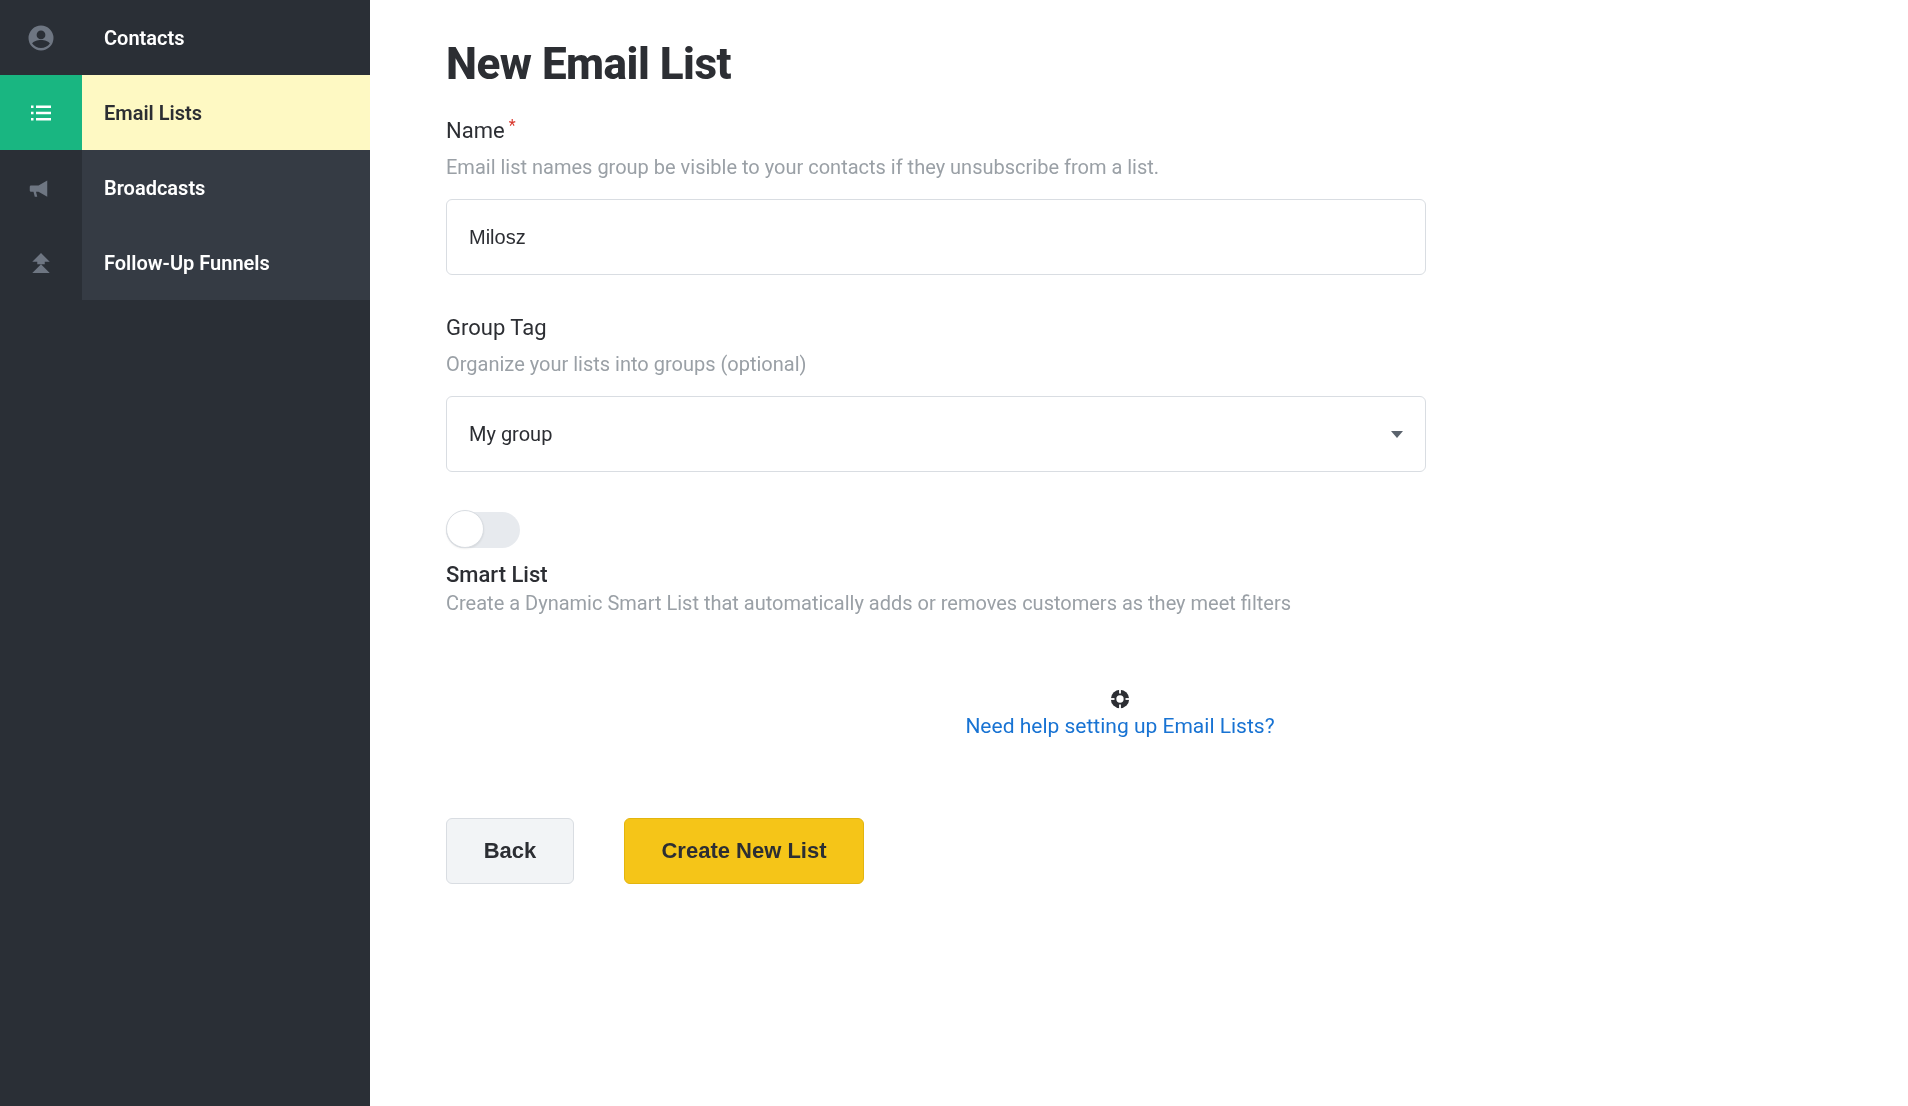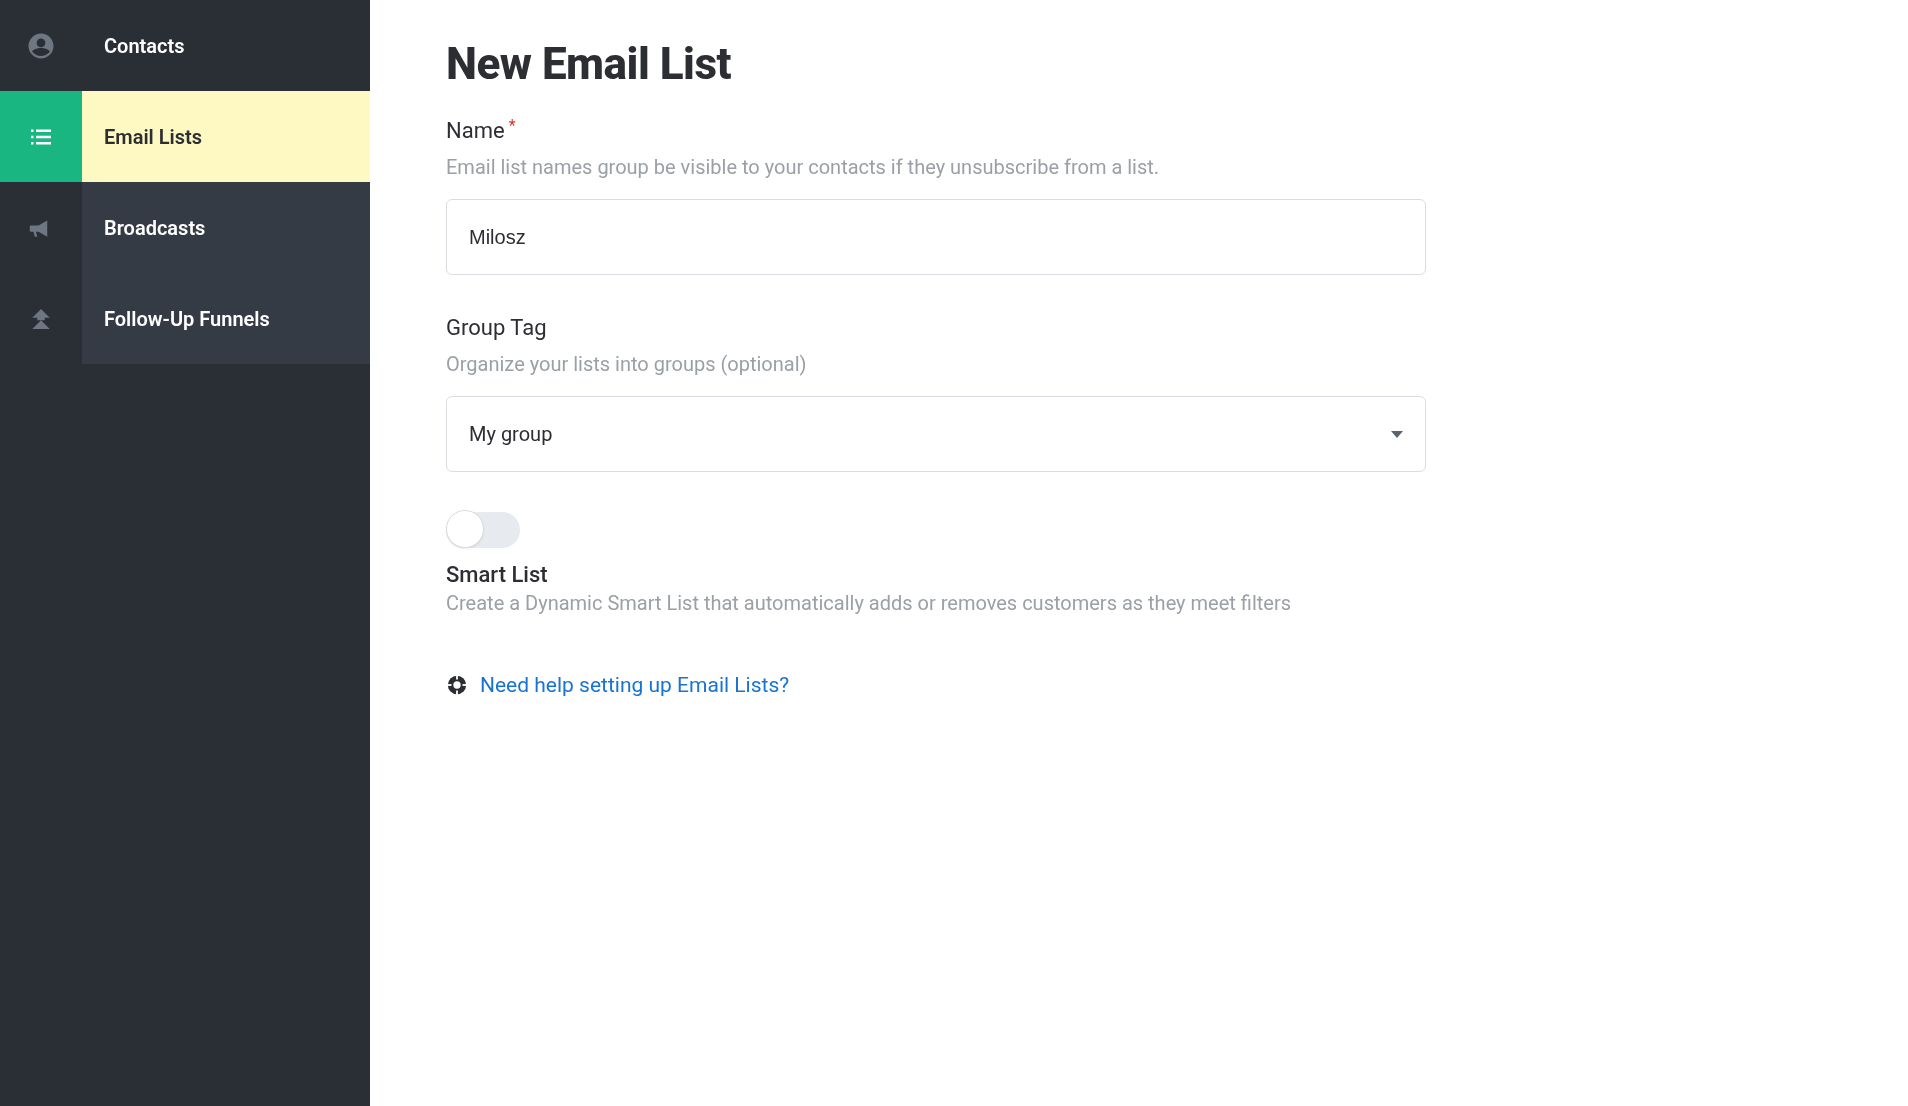--- a/index.html
+++ b/index.html
@@ -14,21 +14,21 @@
   
   .sidebar {
     width: 370px;
     background: #2a2f36;
     display: flex;
     flex-direction: column;
   }
   .sidebar-item {
     display: flex;
     align-items: center;
-    height: 91px;
+    height: 75px;
     cursor: pointer;
     color: #ffffff;
     font-size: 20px;
     font-weight: 600;
   }
   .sidebar-item .icon-col {
     width: 82px;
     height: 100%;
     display: flex;
     align-items: center;
@@ -117,23 +117,24 @@
     border: 1px solid #d9dde2;
     border-radius: 50%;
     box-shadow: 0 1px 2px rgba(0,0,0,0.08);
   }
   .smart-title { font-size: 22px; color: #2c2e33; font-weight: 500; margin-bottom: 2px; }
   .smart-desc { font-size: 20px; color: #9aa0a6; line-height: 1.4; }
 
   .help-row {
     display: flex;
     align-items: center;
-    gap: 12px;
-    margin-top: 56px;
+    gap: 4px;
+    margin-top: 71px;
     margin-bottom: 80px;
+    flex-direction: column;
   }
   .help-link {
     color: #1873d3;
     font-size: 21px;
     text-decoration: none;
   }
   .lifering {
     width: 22px; height: 22px;
   }
 
@@ -251,13 +252,17 @@
           <circle cx="12" cy="12" r="4" fill="#ffffff"></circle>
           <rect x="11" y="1" width="2" height="5" fill="#ffffff"></rect>
           <rect x="11" y="18" width="2" height="5" fill="#ffffff"></rect>
           <rect x="1" y="11" width="5" height="2" fill="#ffffff"></rect>
           <rect x="18" y="11" width="5" height="2" fill="#ffffff"></rect>
         </svg>
     </span>
     <a href="#" class="help-link">Need help setting up Email Lists?</a>
   </div>
 
+  <div class="button-row">
+    <button class="btn btn-secondary">Back</button>
+    <button class="btn btn-primary">Create New List</button>
+  </div>
 </main>
 
 </body></html>

